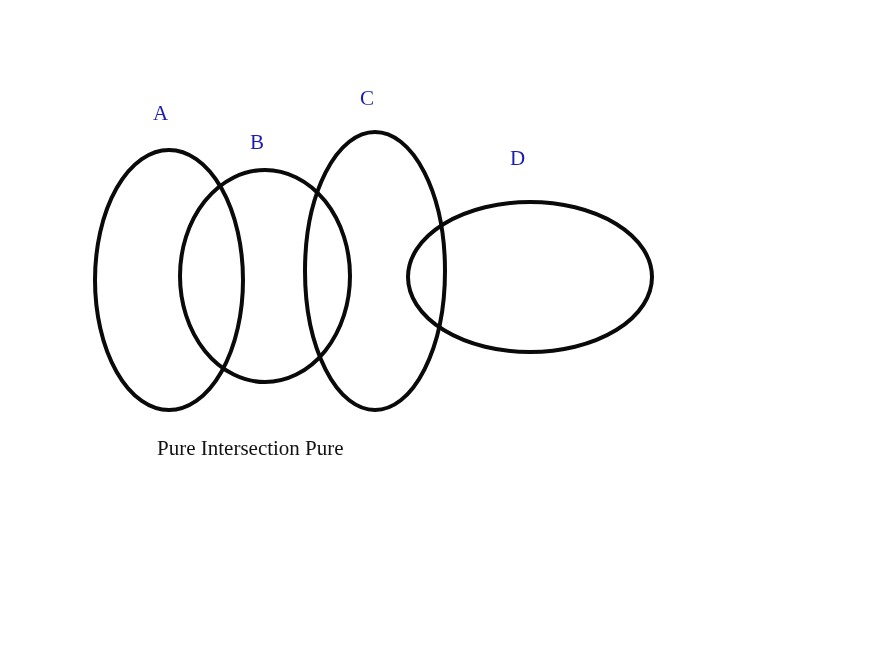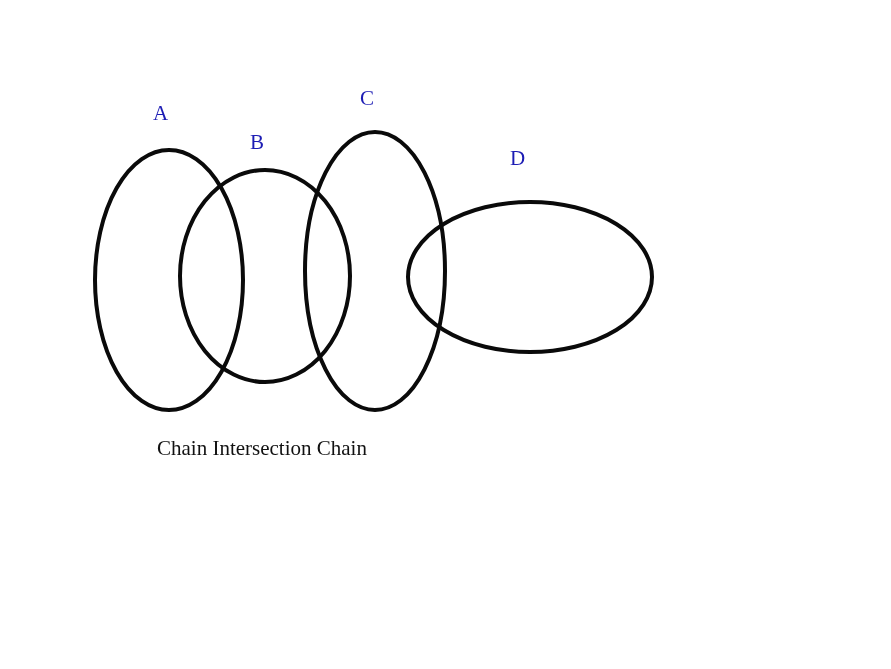--- a/index.html
+++ b/index.html
@@ -52,15 +52,15 @@
     </svg>
 
   <span class="set-label" style="left: 153px; top: 103px; color: rgb(28, 28, 180);">A</span>
 
   <span class="set-label" style="left: 250px; top: 132px; color: rgb(28, 28, 180);">B</span>
 
   <span class="set-label" style="left: 360px; top: 88px; color: rgb(28, 28, 180);">C</span>
 
   <span class="set-label" style="left: 510px; top: 148px; color: rgb(28, 28, 180);">D</span>
 
-  <div class="caption">Chain Intersection Chain</div>
+  <div class="caption">Pure Intersection Pure</div>
 
 </div>
 
 </body></html>

